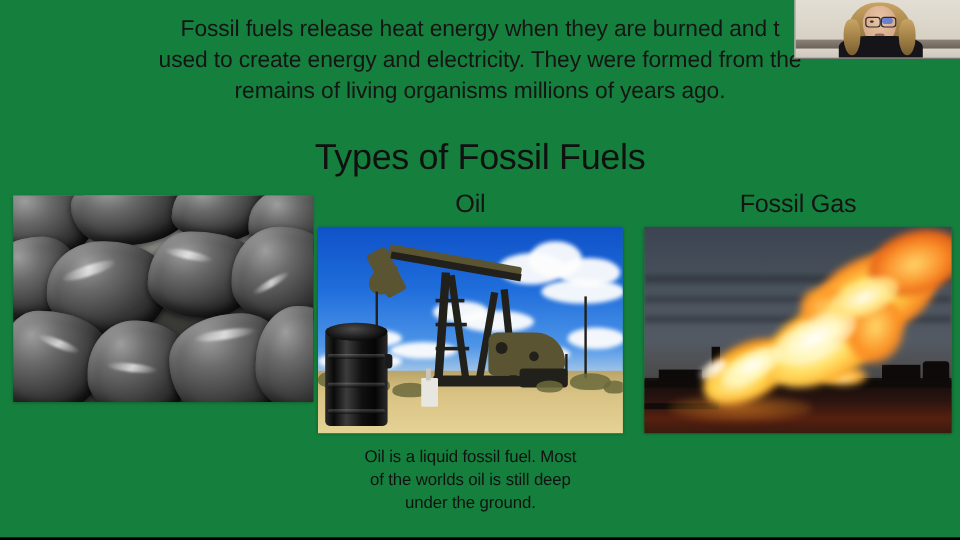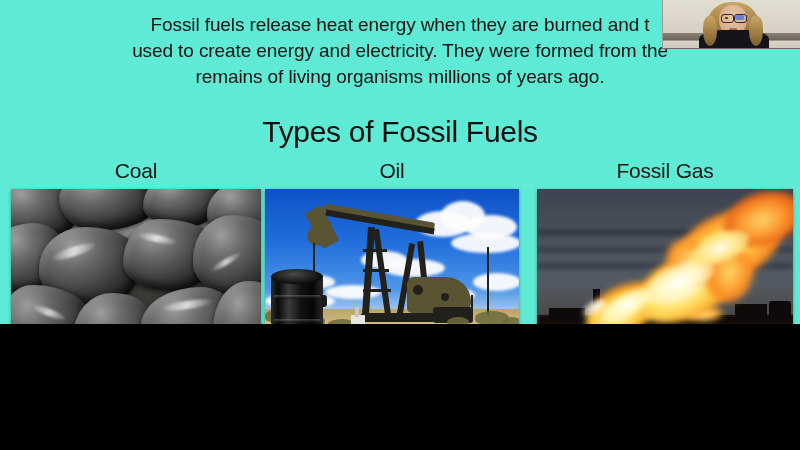--- a/index.html
+++ b/index.html
@@ -3,22 +3,22 @@
 <meta charset="utf-8">
 <style>
   html, body {
     margin: 0;
     padding: 0;
     background: #000;
   }
   #slide {
     position: relative;
     width: 800px;
-    height: 324px;
-    background: #5eead4;
+    height: 448px;
+    background: #15803d;
     overflow: hidden;
     font-family: "Liberation Sans", sans-serif;
     color: #1a1a1a;
   }
 
   
   #intro {
     position: absolute;
     left: 60px;
     top: 12px;
@@ -235,21 +235,20 @@
 
 <div id="slide">
 
   <div id="intro">Fossil fuels release heat energy when they are burned and t
 used to create energy and electricity. They were formed from the
 remains of living organisms millions of years ago.</div>
 
   <div id="title">Types of Fossil Fuels</div>
 
   <div class="col" id="col-coal">
-    <div class="col-label">Coal</div>
     <div class="photo" id="photo-coal">
       <div class="rock" style="left:-18px; top:-10px; width:86px;  height:62px;"></div>
       <div class="rock b" style="left:48px;  top:-18px; width:96px;  height:60px;"></div>
       <div class="rock c" style="left:132px; top:-14px; width:80px;  height:52px;"></div>
       <div class="rock" style="left:196px; top:-6px;  width:74px;  height:56px;"></div>
 
       <div class="rock b" style="left:-22px; top:34px;  width:80px;  height:70px;"></div>
       <div class="rock" style="left:28px;  top:38px;  width:102px; height:78px;"></div>
       <div class="rock c" style="left:112px; top:30px;  width:94px;  height:72px;"></div>
       <div class="rock" style="left:182px; top:26px;  width:88px;  height:82px;"></div>
@@ -323,20 +322,23 @@
       <div style="position:absolute; left:86px; top:126px; width:14px; height:24px; background:#e8e6e0; border-radius:1px;"></div>
       <div style="position:absolute; left:90px; top:118px; width:4px; height:10px; background:#c9c6bd;"></div>
 
       <div class="barrel" style="left:6px;  top:86px;  width:52px; height:80px;"></div>
       <div class="barrel-top" style="left:6px;  top:80px;  width:52px; height:15px;"></div>
       <div class="barrel-rib" style="left:8px;  top:106px; width:48px;"></div>
       <div class="barrel-rib" style="left:8px;  top:130px; width:48px;"></div>
       <div class="barrel-rib" style="left:8px;  top:152px; width:48px;"></div>
       <div style="position:absolute; left:56px; top:106px; width:6px; height:12px; background:#1a1a1a; border-radius:0 3px 3px 0;"></div>
     </div>
+    <div class="caption">Oil is a liquid fossil fuel. Most
+of the worlds oil is still deep
+under the ground.</div>
   </div>
 
   <div class="col" id="col-gas">
     <div class="col-label">Fossil Gas</div>
     <div class="photo" id="photo-gas">
       <div class="skyband" style="top:40px; height:7px;"></div>
       <div class="skyband" style="top:58px; height:5px;"></div>
       <div class="skyband" style="top:74px; height:6px; background:rgba(24,30,38,0.38);"></div>
 
       <div class="gas-ground"></div>

